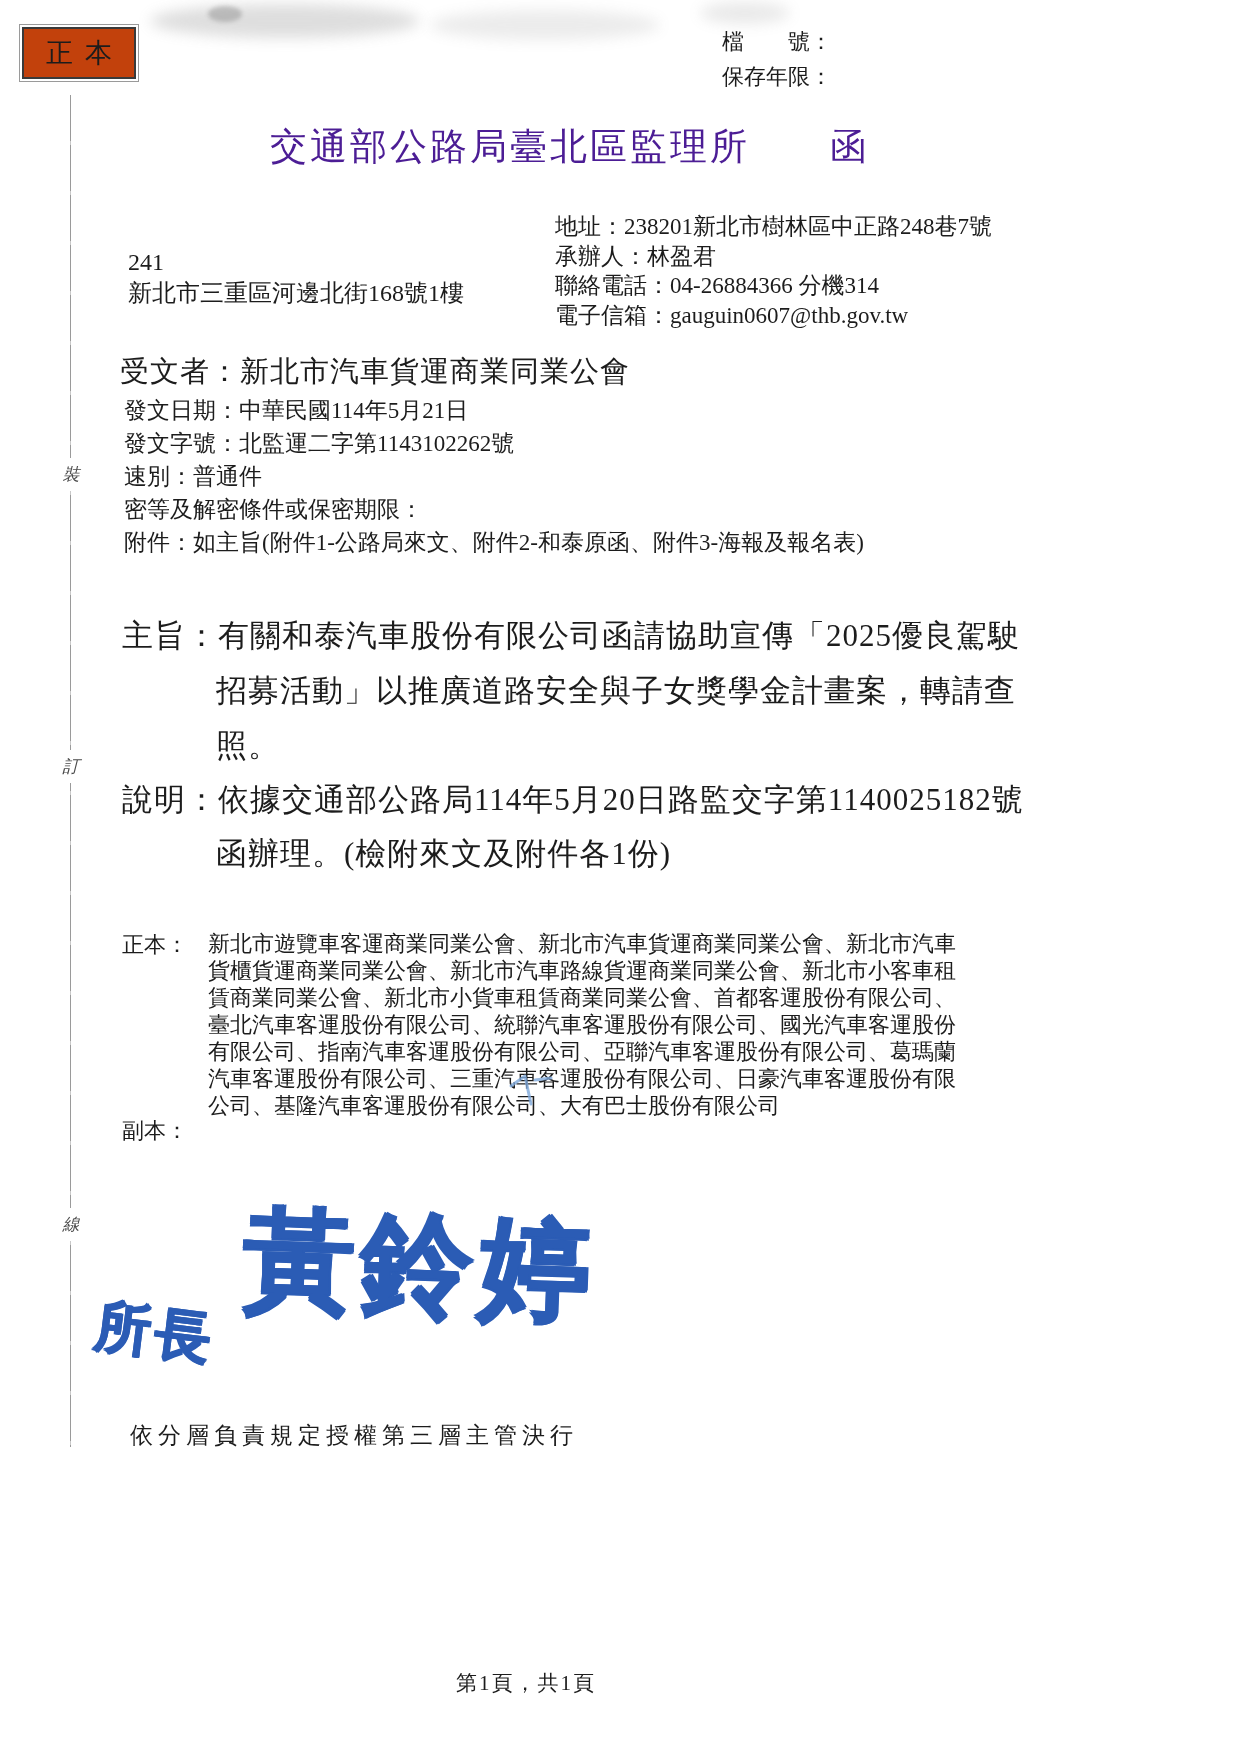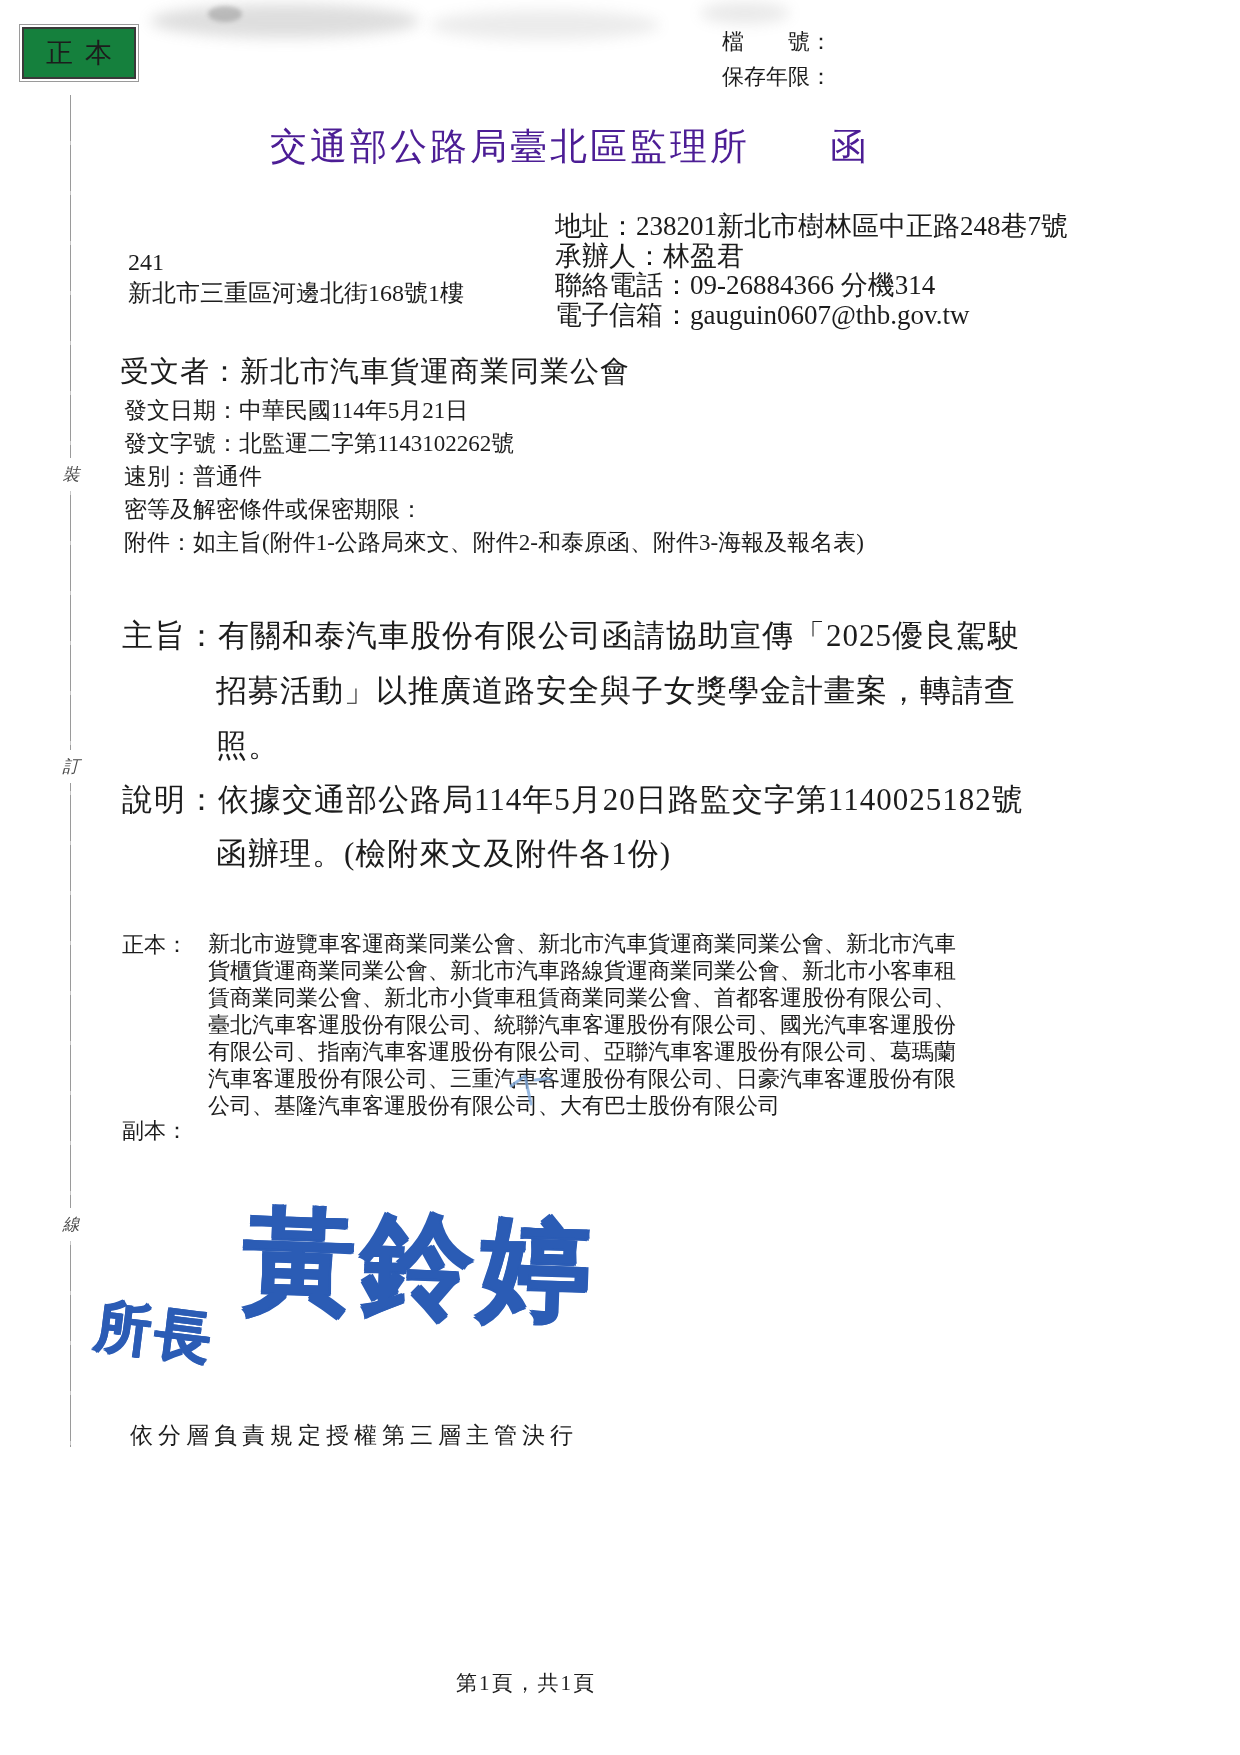--- a/index.html
+++ b/index.html
@@ -20,32 +20,32 @@
   .n3{left:700px;top:2px;width:90px;height:22px;opacity:.18;}
   .n4{left:208px;top:6px;width:34px;height:16px;opacity:.45;filter:blur(2px);}
 
   
   .copy-box{
     position:absolute;left:22px;top:27px;width:110px;height:48px;
     border:2px solid #3a3a3a;
     box-shadow:0 0 0 2px #fff,0 0 0 3px #9a9a9a;
     display:flex;align-items:center;justify-content:center;
     font-size:27px;letter-spacing:12px;text-indent:12px;
-    background:#15803d;
+    background:#c2410c;
   }
 
   .file-no{position:absolute;left:722px;top:27px;font-size:22px;}
   .retention{position:absolute;left:722px;top:62px;font-size:22px;}
 
   .doc-title{
     position:absolute;left:0;top:122px;width:1140px;
     text-align:center;font-size:37px;letter-spacing:3px;color:#4c1d95;
   }
 
-  .sender-info{position:absolute;left:555px;top:212px;font-size:27px;line-height:29.5px;}
+  .sender-info{position:absolute;left:555px;top:212px;font-size:23px;line-height:29.5px;}
   .recipient-addr{position:absolute;left:128px;top:247px;font-size:24px;line-height:31px;}
 
   .receiver{position:absolute;left:120px;top:352px;font-size:29px;letter-spacing:1px;}
 
   .meta{position:absolute;left:124px;top:394px;font-size:23px;line-height:33px;}
 
   .subject-l1{position:absolute;left:122px;top:615px;font-size:31px;letter-spacing:1px;}
   .subject-l2{position:absolute;left:216px;top:670px;font-size:31px;letter-spacing:1px;}
   .subject-l3{position:absolute;left:216px;top:725px;font-size:31px;letter-spacing:1px;}
 
@@ -109,21 +109,21 @@
   <div class="copy-box">正本</div>
 
   <div class="file-no">檔　　號：</div>
   <div class="retention">保存年限：</div>
 
   <div class="doc-title">交通部公路局臺北區監理所　　函</div>
 
   <div class="sender-info">
     <div>地址：238201新北市樹林區中正路248巷7號</div>
     <div>承辦人：林盈君</div>
-    <div>聯絡電話：09-26884366 分機314</div>
+    <div>聯絡電話：04-26884366 分機314</div>
     <div>電子信箱：gauguin0607@thb.gov.tw</div>
   </div>
 
   <div class="recipient-addr">
     <div>241</div>
     <div>新北市三重區河邊北街168號1樓</div>
   </div>
 
   <div class="receiver">受文者：新北市汽車貨運商業同業公會</div>
 

